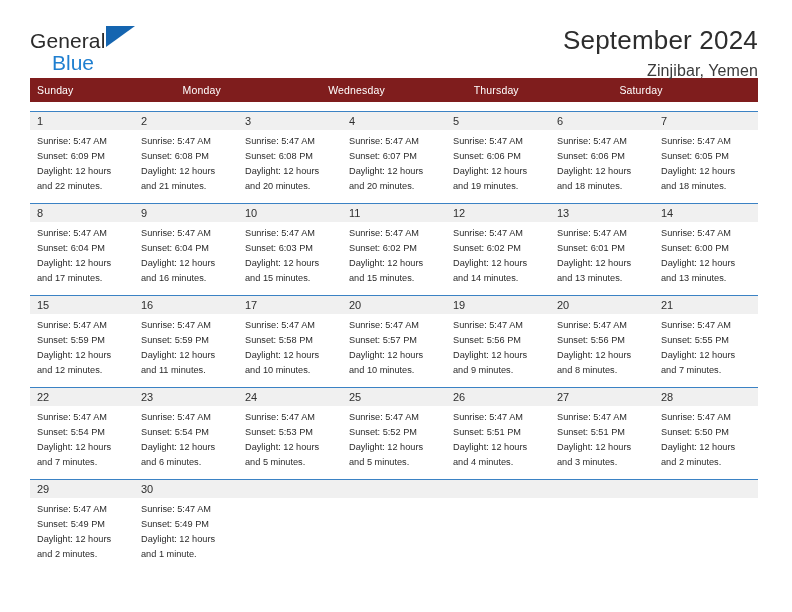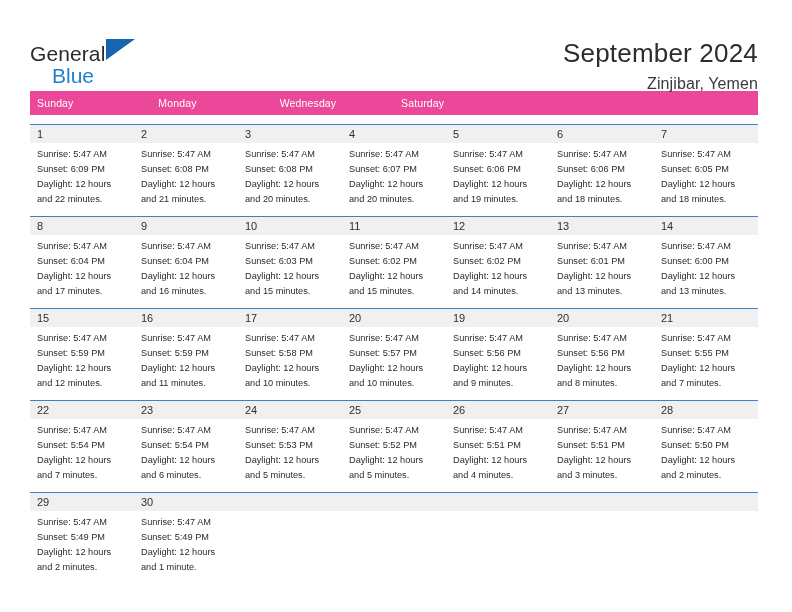--- a/index.html
+++ b/index.html
@@ -17,21 +17,20 @@
     padding: 0;
   }
 
   
   .topbar {
     display: flex;
     align-items: flex-start;
     justify-content: space-between;
     padding: 24px 34px 18px 30px;
     height: 78px;
-    margin-top: 13px;
   }
   .logo {
     position: relative;
     width: 125px;
     padding-top: 6px;
     line-height: 1;
     user-select: none;
   }
   .logo-row1 {
     font-size: 21px;
@@ -73,22 +72,22 @@
     letter-spacing: .1px;
   }
 
   
   .calendar {
     margin: 0 34px 0 30px;
     width: 728px;
   }
   .weekhead {
     display: grid;
-    grid-template-columns: repeat(6, 1fr);
-    background: #ec4899;
+    grid-template-columns: repeat(5, 1fr);
+    background: #7f1d1d;
   }
   .weekhead .wh {
     color: #ffffff;
     font-size: 10.5px;
     padding: 6px 0 6px 7px;
     letter-spacing: .15px;
     white-space: nowrap;
   }
 
   .week {
@@ -140,20 +139,21 @@
     </div>
 
   </div>
 
   <div class="calendar">
 
     <div class="weekhead">
       <div class="wh">Sunday</div>
       <div class="wh">Monday</div>
       <div class="wh">Wednesday</div>
+      <div class="wh">Thursday</div>
       <div class="wh">Saturday</div>
     </div>
 
     <div class="week">
       <div class="cell">
           <div class="daynum">1</div>
           <div class="info">Sunrise: 5:47 AM
 Sunset: 6:09 PM
 Daylight: 12 hours and 22 minutes.</div>
         </div>

